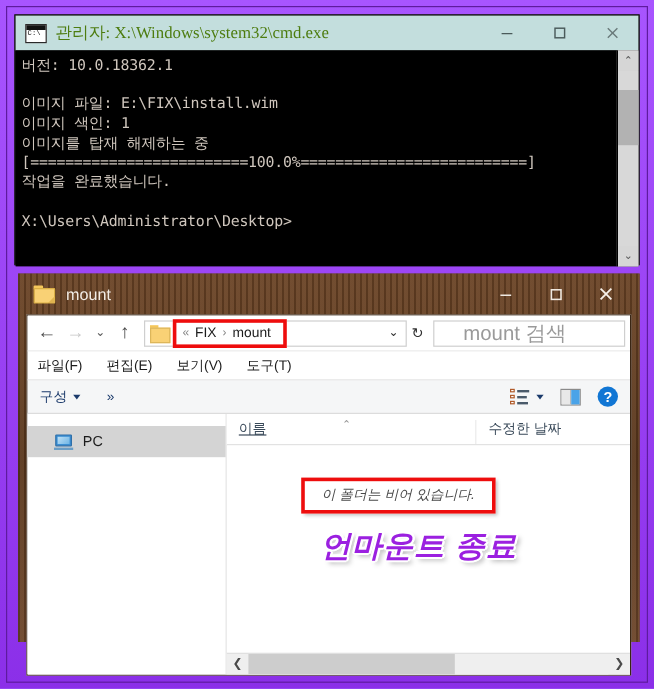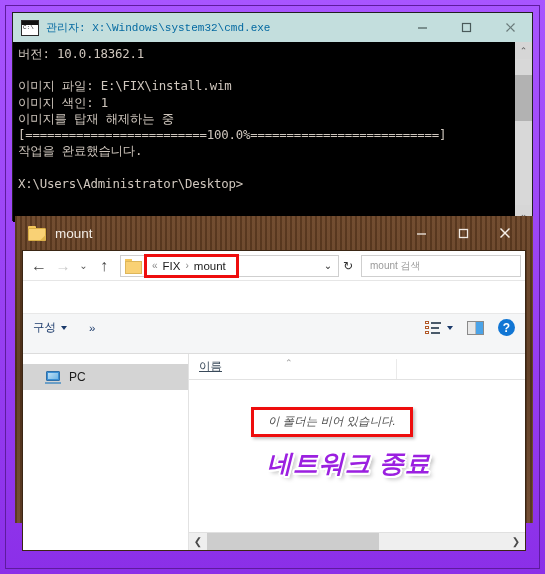--- a/index.html
+++ b/index.html
@@ -17,40 +17,40 @@
   
   .cmd-win{position:absolute;left:12px;top:12px;width:521px;height:209px;
     background:#000;box-sizing:border-box;border:1px solid #202020;}
   .cmd-title{height:29px;background:#c3dedd;display:flex;align-items:center;
     padding-left:8px;box-sizing:border-box;}
   .cmd-ico{width:16px;height:14px;background:#fff;border:1px solid #2a2a2a;
     position:relative;flex:0 0 auto;margin-right:7px;}
   .cmd-ico:before{content:"";position:absolute;left:0;top:0;right:0;height:4px;background:#111;}
   .cmd-ico:after{content:"C:\\";position:absolute;left:1px;top:3px;font-size:6px;
     font-family:"Liberation Mono","DejaVu Sans Mono",monospace;color:#111;line-height:7px;}
-  .cmd-title-text{font-size:11px;color:#0369a1;white-space:nowrap;overflow:hidden;
-    font-family:Liberation Mono, monospace;}
+  .cmd-title-text{font-size:14px;color:#4d7c0f;white-space:nowrap;overflow:hidden;
+    font-family:Liberation Serif, serif;}
   .cmd-btns{margin-left:auto;display:flex;height:29px;}
   .cmd-btn{width:44px;height:29px;display:flex;align-items:center;justify-content:center;
     color:#4a5a5a;font-size:13px;}
   .cmd-btn svg{display:block;}
   .cmd-body{position:relative;height:180px;background:#000;display:flex;}
   .cmd-text{flex:1;padding:4px 0 0 5px;color:#cfc6bd;
     font-family:"DejaVu Sans Mono","Liberation Mono",monospace;
     font-size:12.4px;line-height:16.2px;white-space:pre;letter-spacing:-0.2px;
     overflow:hidden;}
   .cmd-scroll{width:17px;background:#cfcfcf;border-left:1px solid #000;
     display:flex;flex-direction:column;align-items:center;}
   .sb-arrow{width:17px;height:17px;display:flex;align-items:center;justify-content:center;
     color:#5a5a5a;font-size:9px;background:#d6d6d6;}
   .sb-track{flex:1;width:17px;background:#d8d8d8;position:relative;}
   .sb-thumb{position:absolute;top:16px;left:0;width:17px;height:46px;background:#b2b2b2;}
 
   
-  .exp-win{position:absolute;left:15px;top:216px;width:518px;height:307px;
+  .exp-win{position:absolute;left:15px;top:228px;width:518px;height:307px;
     box-sizing:border-box;
     background:#5a3a22;
     background-image:
       repeating-linear-gradient(90deg,rgba(0,0,0,.16) 0 2px,rgba(255,255,255,.05) 2px 5px),
       linear-gradient(180deg,#6b4426 0%,#5a371d 50%,#6d462a 100%);
     padding:0 7px 8px 7px;}
   .exp-titlebar{height:34px;display:flex;align-items:center;padding-left:6px;}
   .folder-ico{width:18px;height:15px;position:relative;flex:0 0 auto;margin-right:9px;}
   .folder-ico .tab{position:absolute;left:0;top:0;width:8px;height:3px;background:#f5c75b;border-radius:1px 1px 0 0;}
   .folder-ico .body{position:absolute;left:0;top:2px;width:18px;height:13px;background:#f9d175;
@@ -76,28 +76,28 @@
   .addr-folder .t{position:absolute;left:0;top:0;width:7px;height:3px;background:#f5c75b;}
   .addr-folder .b{position:absolute;left:0;top:2px;width:15px;height:11px;background:#f9d175;border:1px solid #ddb css;}
   .crumbs{display:flex;align-items:center;font-size:11.5px;color:#1b1b1b;gap:5px;
     border:3px solid #ee0d0d;padding:1px 10px 1px 5px;box-sizing:border-box;height:24px;
     background:#fff;position:relative;z-index:2;}
   .crumb-chev{color:#888;font-size:10px;}
   .addr-right{margin-left:auto;display:flex;align-items:center;}
   .addr-caret{width:20px;text-align:center;font-size:10px;color:#303030;}
   .addr-refresh{width:18px;text-align:center;font-size:12px;color:#303030;}
   .search-box{width:160px;height:22px;border:1px solid #cfcfcf;margin-left:4px;
-    display:flex;align-items:center;padding-left:8px;box-sizing:border-box;
-    font-size:10px;color:#9a9a9a;flex:0 0 auto;text-align:center;}
+    display:flex;align-items:center;padding-left:24px;box-sizing:border-box;
+    font-size:17px;color:#9a9a9a;flex:0 0 auto;text-align:center;}
 
   .menu-row{height:23px;display:flex;align-items:center;padding-left:8px;
     font-size:11.5px;color:#1b1b1b;gap:20px;background:#fff;}
-  .tool-row{height:27px;display:flex;align-items:center;padding:0 6px 12px 10px;
+  .tool-row{height:27px;display:flex;align-items:center;padding:0 6px 0 10px;
     background:#f5f6f7;border-top:1px solid #e8e8e8;border-bottom:1px solid #dcdcdc;
-    font-size:11.5px;color:#1b3a6b;margin-top:32px;}
+    font-size:11.5px;color:#1b3a6b;}
   .tool-item{display:flex;align-items:center;gap:5px;margin-right:22px;white-space:nowrap;}
   .tri{width:0;height:0;border-left:3.5px solid transparent;border-right:3.5px solid transparent;
     border-top:4px solid #1b3a6b;}
   .tool-right{margin-left:auto;display:flex;align-items:center;gap:14px;padding-right:4px;}
   .viewico{width:16px;height:13px;position:relative;}
   .viewico i{position:absolute;left:0;width:4px;height:3px;border:1px solid #b05a2a;background:#fff;box-sizing:border-box;}
   .viewico i:nth-child(1){top:0}.viewico i:nth-child(2){top:5px}.viewico i:nth-child(3){top:10px}
   .viewico b{position:absolute;left:6px;height:2px;background:#4a5a6a;}
   .viewico b:nth-child(4){top:1px;width:10px}.viewico b:nth-child(5){top:6px;width:8px}
   .viewico b:nth-child(6){top:11px;width:9px}
@@ -258,20 +258,26 @@
             <span>mount</span>
           </span>
           <span class="addr-right">
             <span class="addr-caret">⌄</span>
           </span>
         </div>
         <div class="addr-refresh">↻</div>
         <div class="search-box">mount 검색</div>
       </div>
 
+      <div class="menu-row">
+        <span>파일(F)</span>
+        <span>편집(E)</span>
+        <span>보기(V)</span>
+        <span>도구(T)</span>
+      </div>
 
       <div class="tool-row">
         <span class="tool-item">
           <span>구성</span>
           <span class="tri"></span>
         </span>
         <span class="tool-item">»</span>
         <span class="tool-right">
           <span style="display:flex;align-items:center;gap:6px;">
             <span class="viewico">
@@ -302,24 +308,27 @@
             <span>PC</span>
           </div>
         </div>
 
         <div class="filepane">
           <div class="colhead">
             <div class="col name">
               <span>이름</span>
               <span class="sortcaret">⌃</span>
             </div>
+            <div class="col date">
+              <span>수정한 날짜</span>
+            </div>
           </div>
           <div class="empty-wrap">
             <div class="empty-box">이 폴더는 비어 있습니다.</div>
-            <div class="bigtext">네트워크 종료</div>
+            <div class="bigtext">언마운트 종료</div>
           </div>
           <div class="hscroll">
             <div class="hs-arrow">❮</div>
             <div class="hs-track">
               <div class="hs-thumb"></div>
             </div>
             <div class="hs-arrow">❯</div>
           </div>
         </div>
       </div>

